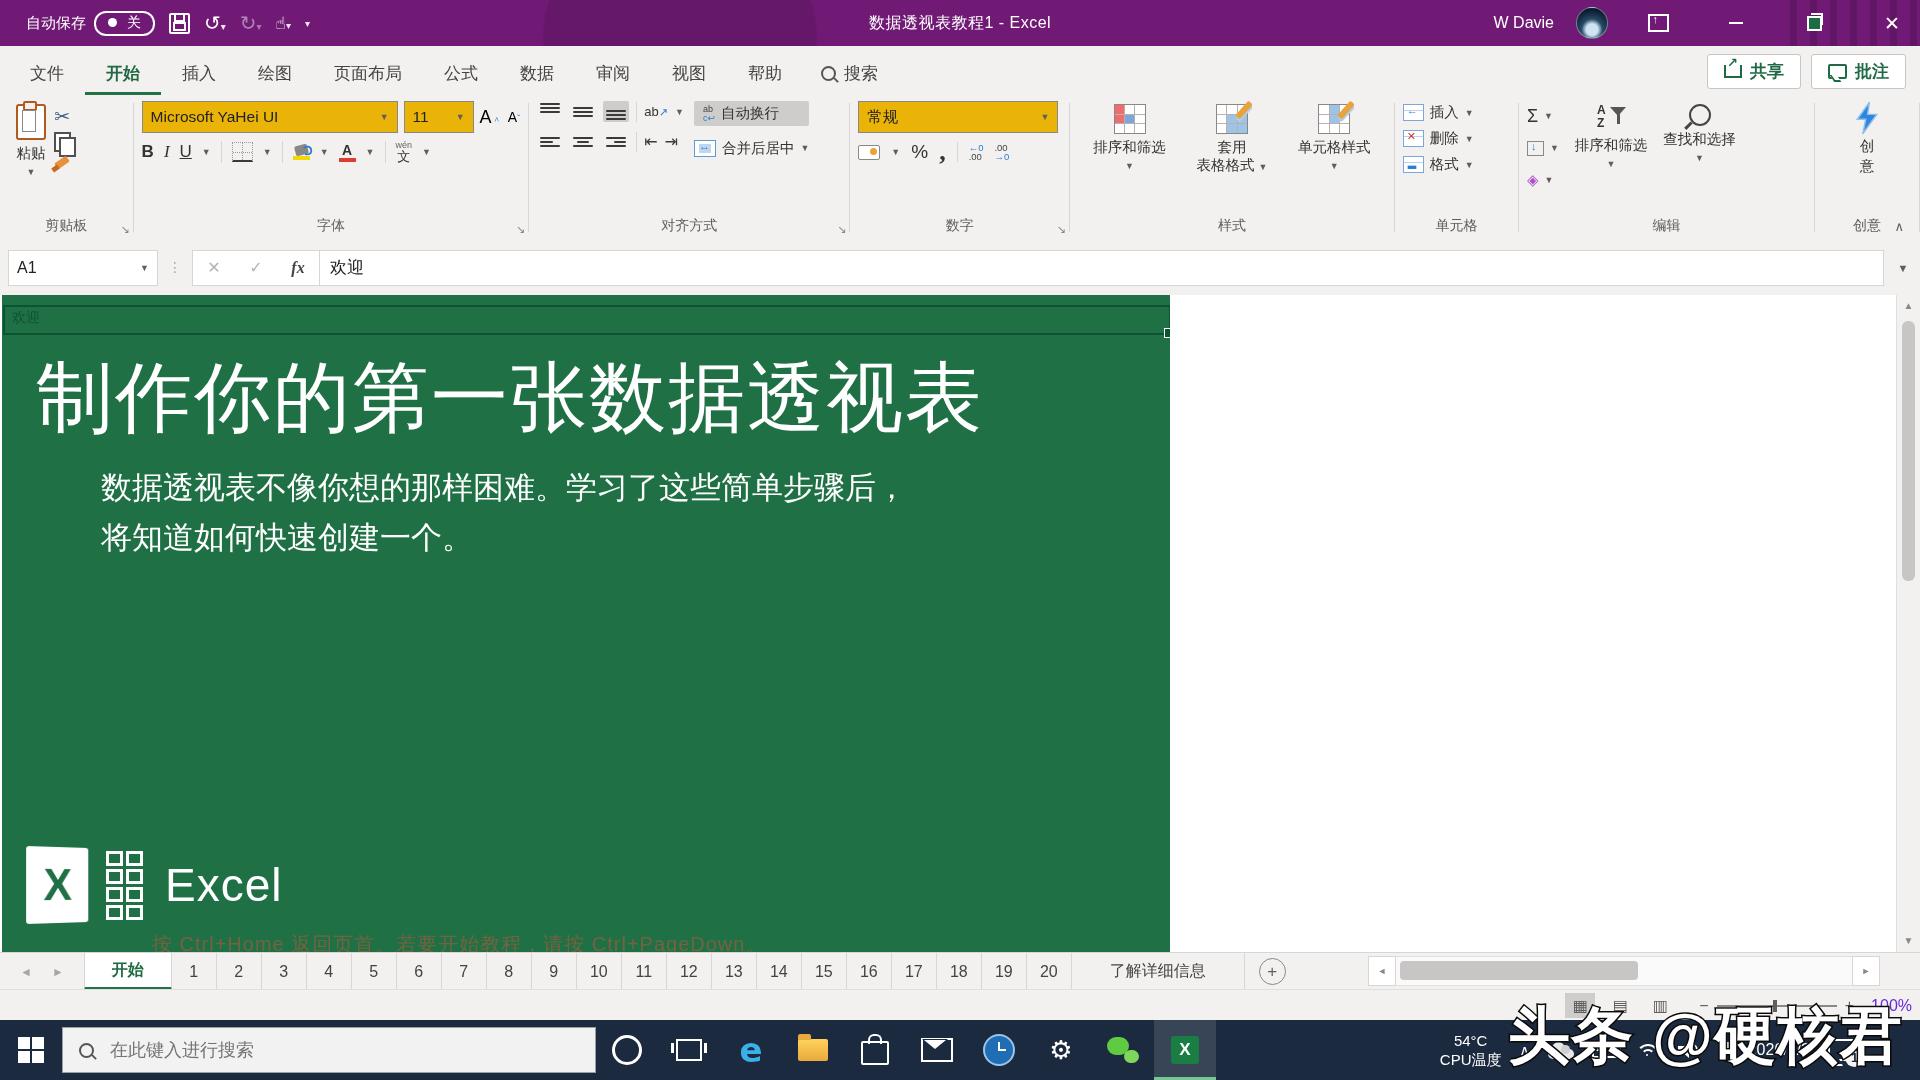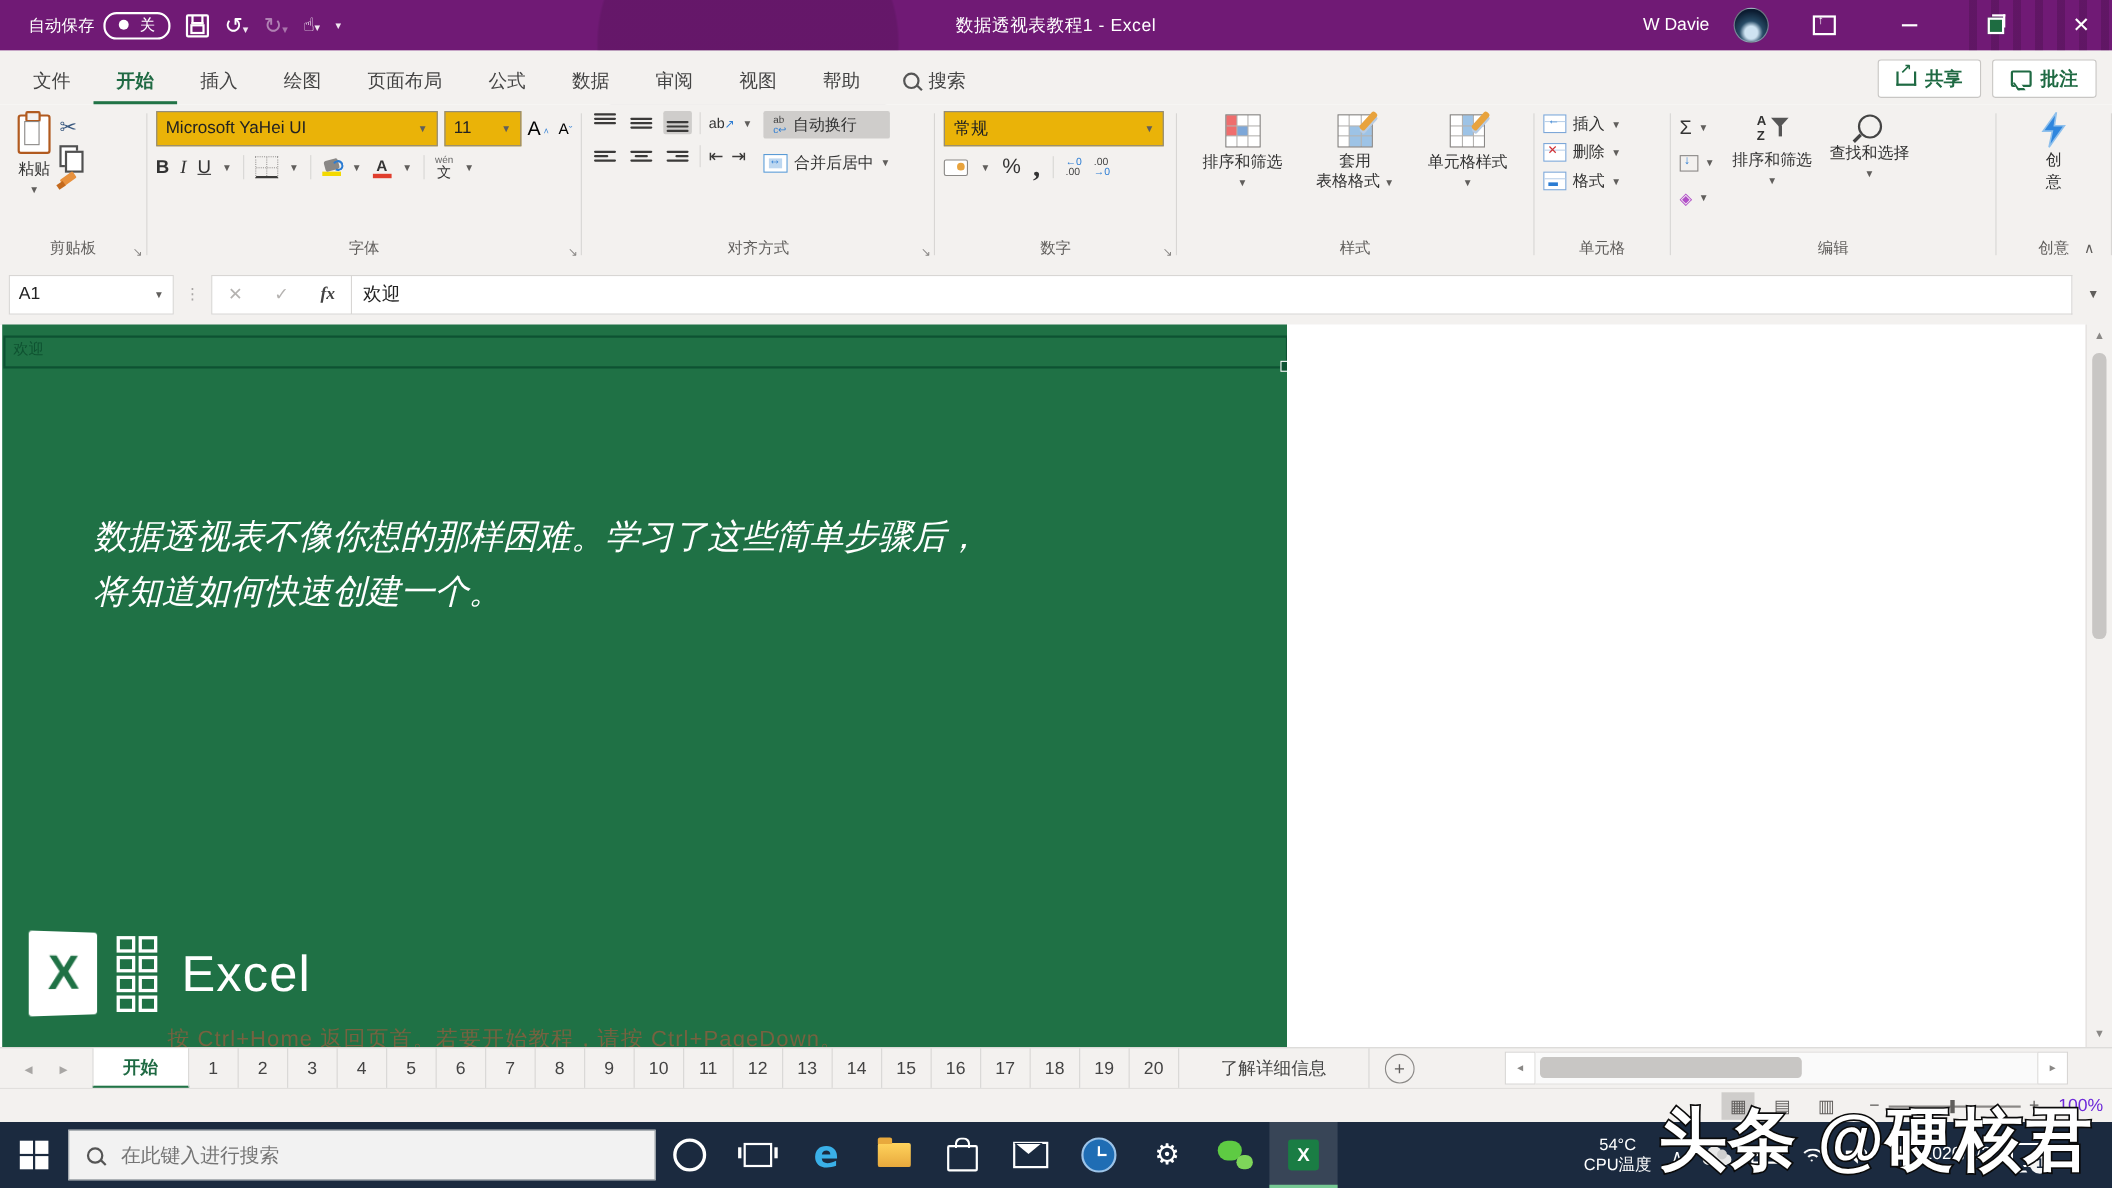--- a/index.html
+++ b/index.html
@@ -175,21 +175,21 @@
     display:flex;align-items:center;padding-left:10px;font-size:17px;color:#222;}
   .fexpand{width:26px;text-align:center;color:#605e5c;font-size:11px;margin-right:4px;}
 
   
   .sheet{position:absolute;left:0;top:295px;width:100%;height:657px;background:#fff;}
   .slide{position:absolute;left:2px;top:0;width:1168px;height:657px;background:#1f7145;color:#fff;overflow:hidden;}
   .selrect{position:absolute;left:1px;top:10px;width:1164px;height:26px;border:2px solid #0d5232;}
   .selrect .handle{position:absolute;right:-5px;bottom:-5px;width:8px;height:8px;background:#0d5232;border:1.5px solid #fff;}
   .cellghost{position:absolute;left:10px;top:14px;font-size:14px;color:rgba(6,66,38,.65);}
   .slide-title{position:absolute;left:34px;top:52px;font-size:77px;letter-spacing:2px;}
-  .slide-sub{position:absolute;left:83px;top:168px;font-size:31px;line-height:50px;font-style:italic;}
+  .slide-sub{position:absolute;left:99px;top:168px;font-size:31px;line-height:50px;}
   .brand{position:absolute;left:24px;top:552px;display:flex;align-items:center;gap:22px;}
   .xbook{position:relative;width:64px;height:76px;background:#fff;border-radius:3px;transform:perspective(300px) rotateY(14deg);
     display:flex;align-items:center;justify-content:center;}
   .xbook span{color:#1f7145;font-size:44px;font-weight:bold;}
   .gridic{display:grid;grid-template-columns:repeat(2,17px);grid-template-rows:repeat(4,15px);gap:3px;margin-left:-6px;}
   .gridic b{border:3px solid #fff;}
   .brandname{font-size:46px;color:#fff;font-weight:400;letter-spacing:1px;}
   .hint{position:absolute;left:150px;top:636px;font-size:20px;color:rgba(190,85,60,.55);letter-spacing:1px;}
   .startbtn{position:absolute;left:1002px;top:580px;width:182px;height:64px;background:#fff;border:2px solid #1f7145;
     box-shadow:9px -9px 0 rgba(8,62,36,.55);display:flex;align-items:center;justify-content:center;
@@ -665,20 +665,21 @@
     </div>
     <span class="fexpand">▼</span>
   </div>
 
   <div class="sheet">
     <div class="slide">
       <div class="selrect">
         <span class="handle"></span>
       </div>
       <div class="cellghost">欢迎</div>
+      <div class="slide-title">制作你的第一张数据透视表</div>
       <div class="slide-sub">
         <span>数据透视表不像你想的那样困难。学习了这些简单步骤后，</span><br>
         <span>将知道如何快速创建一个。</span>
       </div>
       <div class="brand">
         <span class="xbook">
             <span>X</span>
           </span>
         <span class="gridic">
             <b></b>

